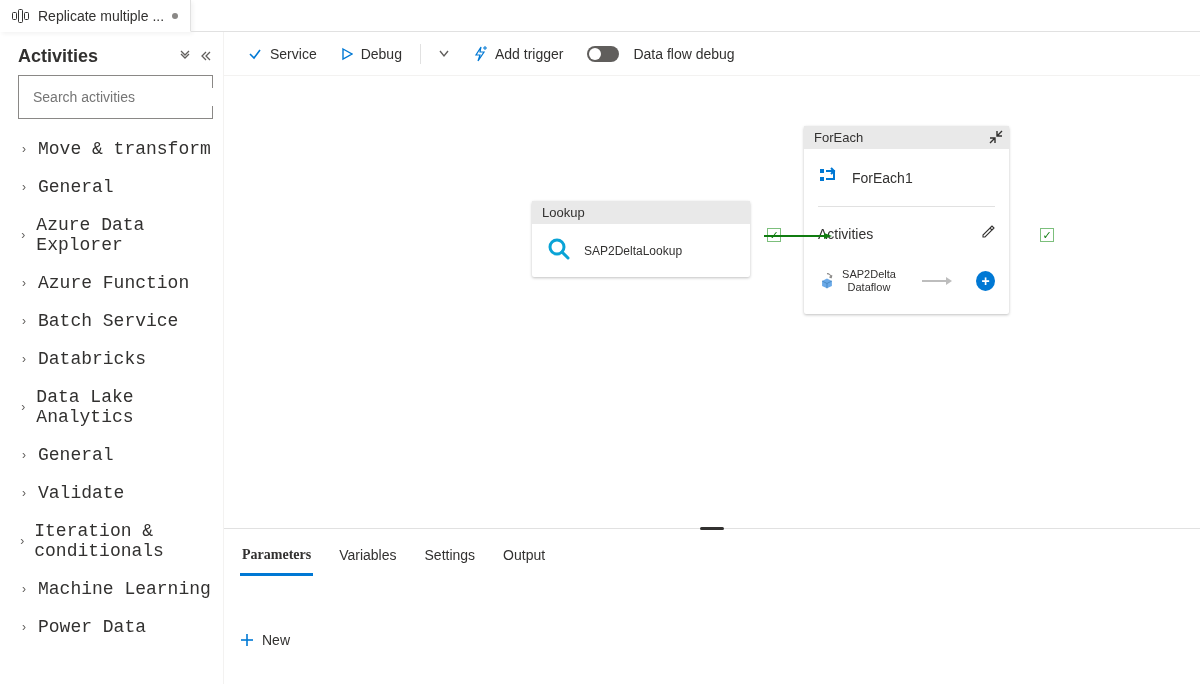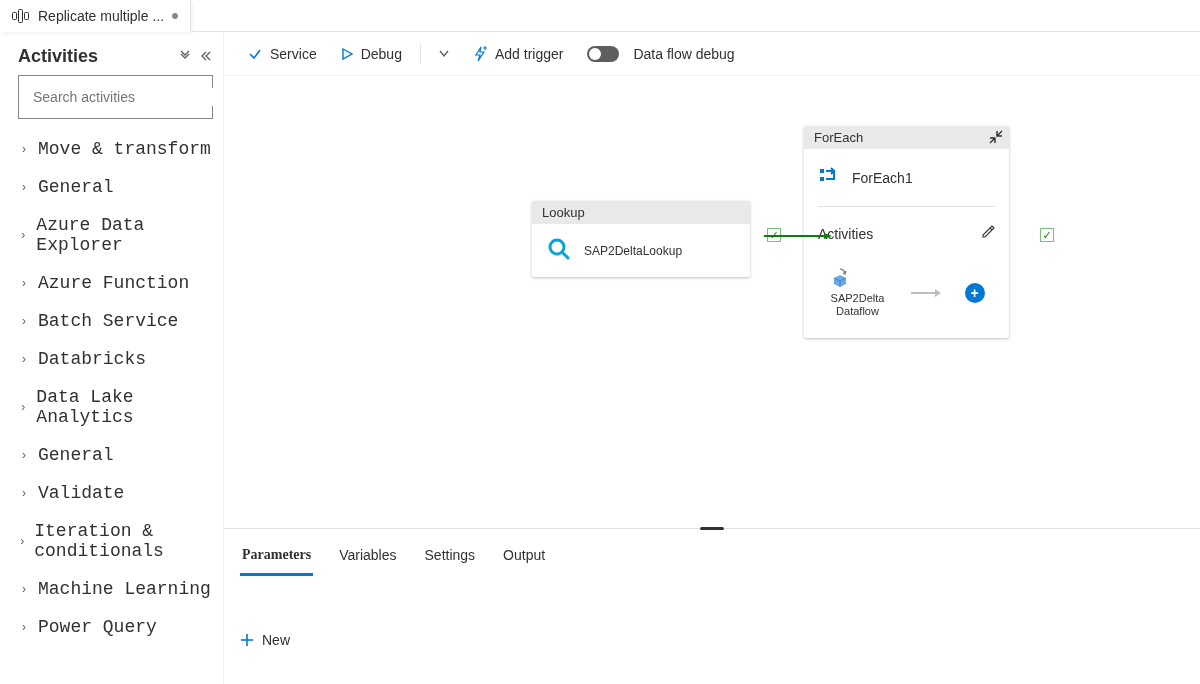--- a/index.html
+++ b/index.html
@@ -85,21 +85,21 @@
   }
   .activity-header { background:#e9e9e9; padding:4px 10px; font-size:13px; color:#323130;}
   .activity-body { display:flex; align-items:center; gap:12px; padding:12px 14px;}
   .activity-body .name { font-size:12px; }
   .lookup-box { left:308px; top:125px; width:218px; }
   .foreach-box { left:580px; top:50px; width:205px; }
   .foreach-body { padding:10px 14px 16px 14px; display:flex; flex-direction:column; gap:12px;}
   .foreach-title-row { display:flex; align-items:center; gap:12px; padding:6px 0 4px 0;}
   .activities-row { display:flex; align-items:center; justify-content:space-between; padding:6px 0 0 0;}
   .inner-panel { display:flex; align-items:center; justify-content:center; gap:24px; padding:14px 0 4px 0;}
-  .inner-act { display:flex; flex-direction:column; gap:4px; font-size:11px; text-align:center; color:#323130; line-height:1.2;}
+  .inner-act { display:flex; flex-direction:row; align-items:center; gap:4px; font-size:11px; text-align:center; color:#323130; line-height:1.2;}
   .add-circle { width:20px; height:20px; border-radius:50%; background:#0078d4; display:flex; align-items:center; justify-content:center; color:#fff; font-weight:bold;}
   .check-badge {
     width:14px; height:14px; border:1px solid #7cbf7c; background:#fff; color:#107c10;
     font-size:11px; display:flex; align-items:center; justify-content:center;
     position:absolute;
   }
   .expand-collapse { position:absolute; top:4px; right:6px; cursor:pointer; color:#323130;}
   
   svg.connector { position:absolute; overflow:visible; pointer-events:none;}
   
@@ -200,21 +200,21 @@
       <div class="cat-item">
           <span class="chevron">›</span>
           <span class="cat-label">Iteration &amp; conditionals</span>
         </div>
       <div class="cat-item">
           <span class="chevron">›</span>
           <span class="cat-label">Machine Learning</span>
         </div>
       <div class="cat-item">
           <span class="chevron">›</span>
-          <span class="cat-label">Power Query</span>
+          <span class="cat-label">Power Data</span>
         </div>
     </div>
   </div>
 
   <div class="right-area">
 
     <div class="toolbar">
       <div class="tb-btn">
         <svg width="14" height="14" viewBox="0 0 14 14">
             <path d="M2 7 L6 11 L12 3" fill="none" stroke="#0078d4" stroke-width="1.6"></path>

